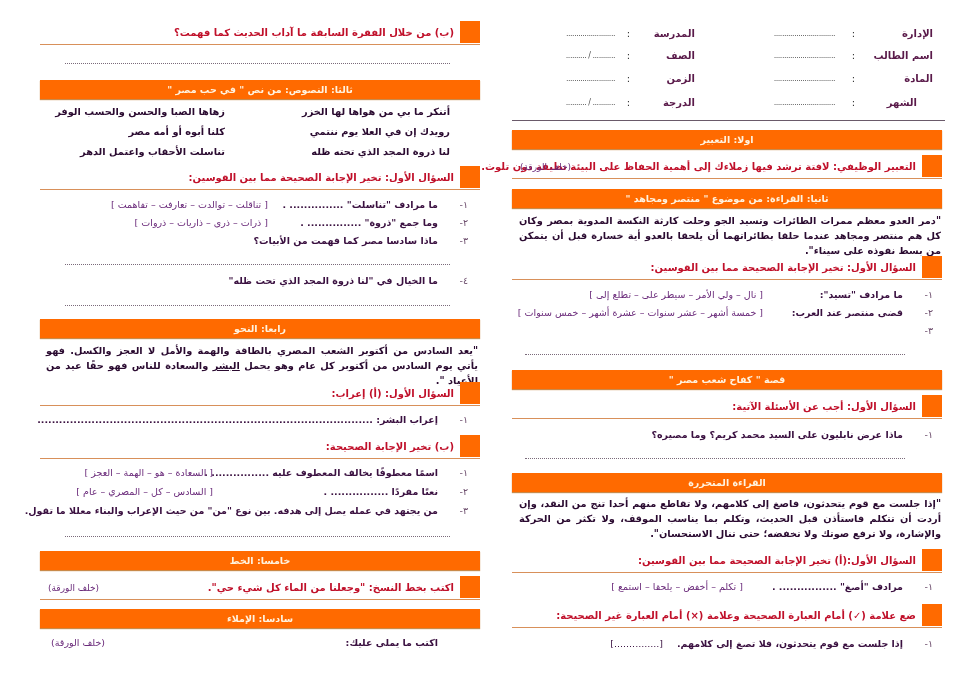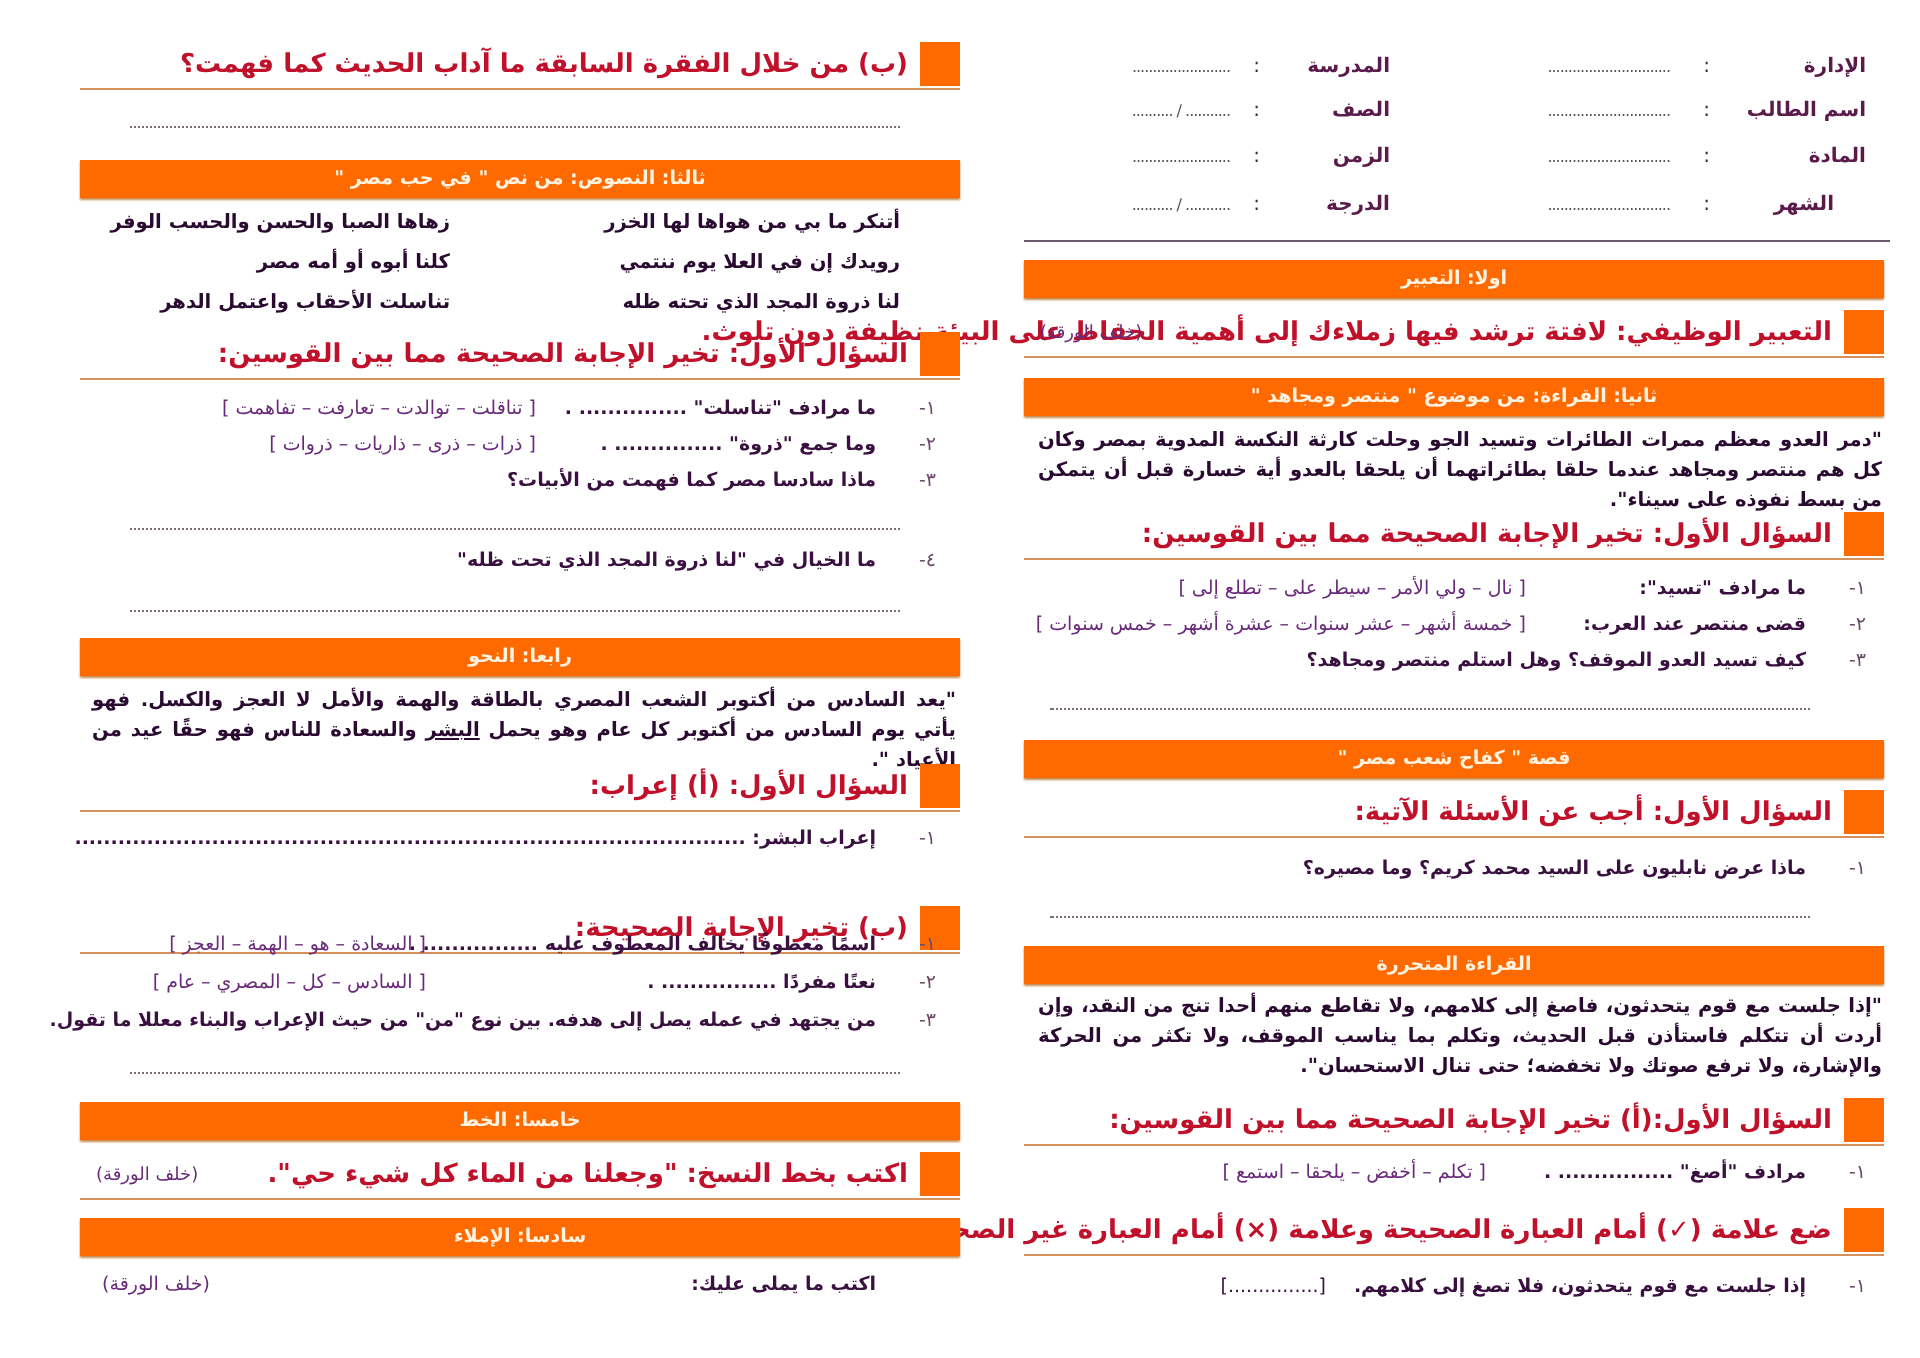--- a/index.html
+++ b/index.html
@@ -16,21 +16,21 @@
   .info-row .dots { position: absolute; color: #555; font-weight: normal; letter-spacing: -0.5px; font-size: 8px; }
   .info-row .colon { position: absolute; color: #333; font-weight: normal; }
   .hr-top { position: absolute; right: 0; width: 433px; top: 120px; height: 1px; background: #6a5a6a; }
 
   
   .bar { position: absolute; height: 19px; background: #ff6a00; box-shadow: 0 1px 1px #c98a4a; color: #fff3e0; font-size: 9.5px; font-weight: bold; display: flex; align-items: center; justify-content: center; }
 
   
   .qbar { position: absolute; height: 24px; border-bottom: 1.5px solid #d8905a; display: flex; align-items: center; }
   .qbar .sq { position: absolute; right: 0; top: 0; width: 20px; height: 22px; background: #ff6a00; }
-  .qbar .qt { position: absolute; right: 26px; color: #c0102a; font-size: 13px; font-weight: bold; white-space: nowrap; }
+  .qbar .qt { position: absolute; right: 26px; color: #c0102a; font-size: 10px; font-weight: bold; white-space: nowrap; }
   .qbar .qs { position: absolute; left: 8px; color: #6a2a7a; font-size: 9px; font-weight: normal; white-space: nowrap; }
 
   .para { position: absolute; color: #2a0a30; font-size: 9.8px; font-weight: bold; line-height: 15px; text-align: justify; }
 
   .qline { position: absolute; font-size: 9.5px; color: #3a1040; white-space: nowrap; height: 14px; line-height: 14px; }
   .qline .num { position: absolute; right: 0; width: 22px; text-align: right; color: #6a4a6a; font-weight: normal; }
   .qline .txt { position: absolute; right: 30px; }
   .qline .opt { position: absolute; color: #6a2a7a; font-weight: normal; }
 
   .dotline { position: absolute; height: 1px; border-top: 1.3px dotted #7a6a7a; }
@@ -99,21 +99,20 @@
     <span class="txt">ما مرادف "تسيد":</span>
     <span class="opt" style="right:170px;">[ نال – ولي الأمر – سيطر على – تطلع إلى ]</span>
   </div>
   <div class="qline" style="top:306px; right:12px; width:420px;">
     <span class="num">٢-</span>
     <span class="txt">قضى منتصر عند العرب:</span>
     <span class="opt" style="right:170px;">[ خمسة أشهر – عشر سنوات – عشرة أشهر – خمس سنوات ]</span>
   </div>
   <div class="qline" style="top:324px; right:12px; width:420px;">
     <span class="num">٣-</span>
-    <span class="txt">كيف تسيد العدو الموقف؟ وهل استلم منتصر ومجاهد؟</span>
   </div>
   <div class="dotline" style="top:354px; right:40px; width:380px;"></div>
 
   <div class="bar" style="top:370px; right:3px; width:430px;">قصة " كفاح شعب مصر "</div>
   <div class="qbar" style="top:395px; right:3px; width:430px;">
     <span class="sq"></span>
     <span class="qt">السؤال الأول: أجب عن الأسئلة الآتية:</span>
   </div>
   <div class="qline" style="top:428px; right:12px; width:420px;">
     <span class="num">١-</span>
@@ -192,21 +191,21 @@
 
   <div class="qbar" style="top:382px; right:0; width:440px;">
     <span class="sq"></span>
     <span class="qt">السؤال الأول: (أ) إعراب:</span>
   </div>
   <div class="qline" style="top:413px; right:12px; width:425px;">
     <span class="num">١-</span>
     <span class="txt">إعراب البشر: .............................................................................................</span>
   </div>
 
-  <div class="qbar" style="top:453px; right:0; width:440px;text-align:center;">
+  <div class="qbar" style="top:435px; right:0; width:440px;text-align:center;">
     <span class="sq"></span>
     <span class="qt">(ب) تخير الإجابة الصحيحة:</span>
   </div>
   <div class="qline" style="top:466px; right:12px; width:425px;">
     <span class="num">١-</span>
     <span class="txt">اسمًا معطوفًا يخالف المعطوف عليه ................ .</span>
     <span class="opt" style="right:255px;">[ السعادة – هو – الهمة – العجز ]</span>
   </div>
   <div class="qline" style="top:485px; right:12px; width:425px;">
     <span class="num">٢-</span>

